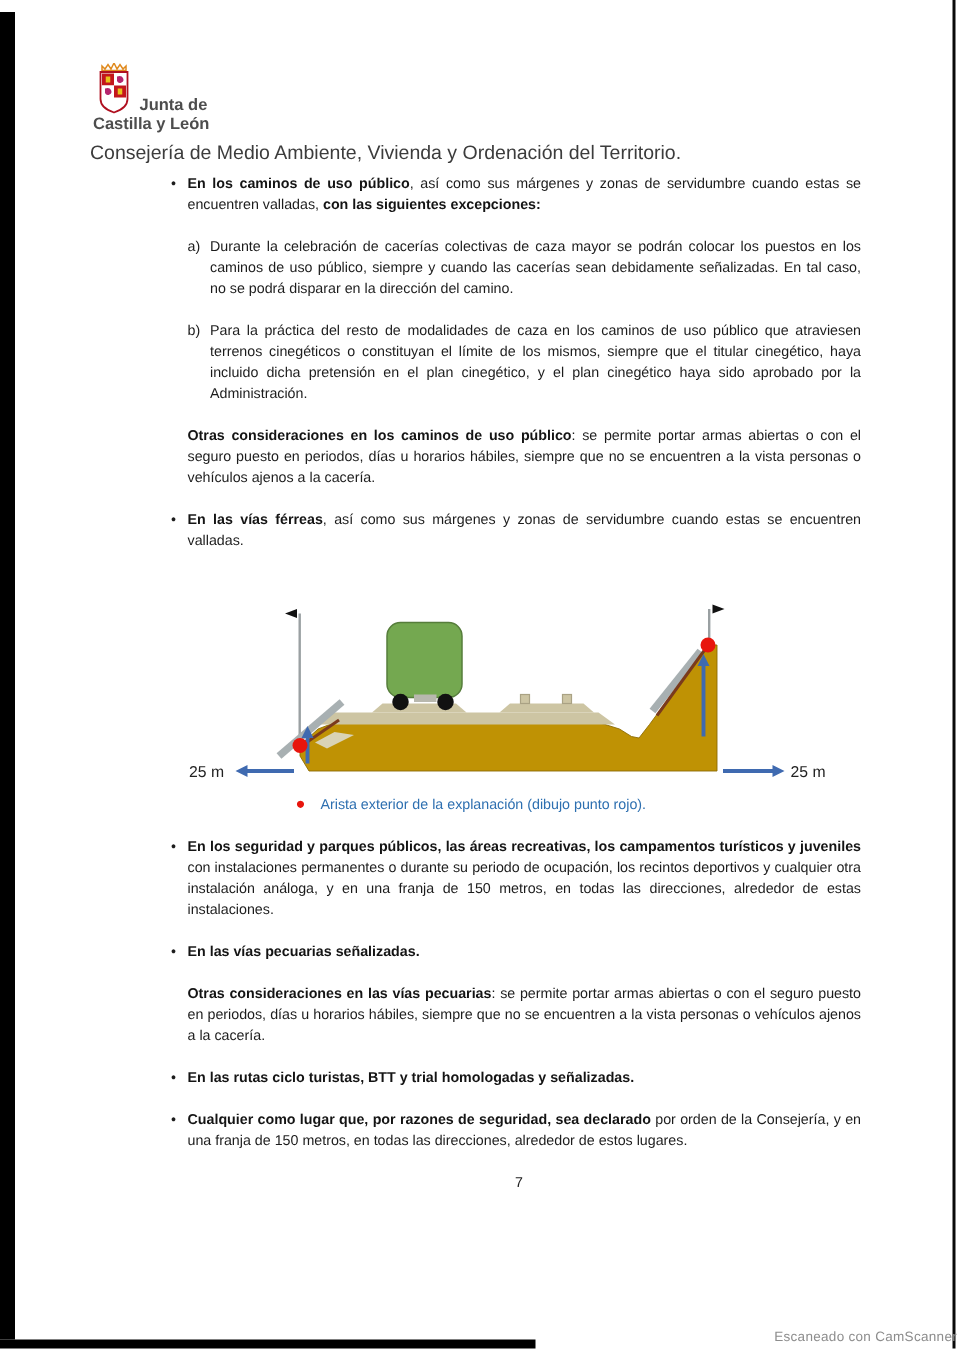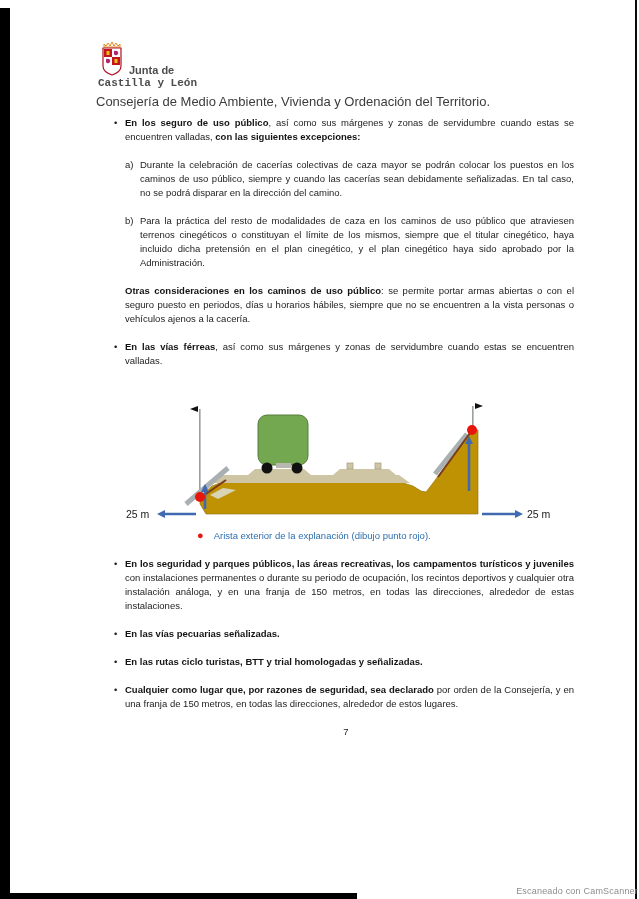--- a/index.html
+++ b/index.html
@@ -7,24 +7,24 @@
     width:639px;height:899px;position:relative;background:#ffffff;
     font-family:"Liberation Sans", sans-serif;color:#1c1c1c;overflow:hidden;
   }
   
   .edge-left{position:absolute;left:0;top:8px;width:10px;height:885px;background:#000;}
   .edge-right{position:absolute;left:635px;top:0;width:2px;height:899px;background:#0a0a0a;}
   .edge-bottom{position:absolute;left:0;top:893px;width:357px;height:6px;background:#000;}
   .watermark{position:absolute;right:1px;bottom:3px;font-size:9px;color:#8d8d8d;letter-spacing:.2px;}
 
   
-  .header{position:absolute;left:60px;top:42px;width:420px;height:70px;margin-left:36px;}
+  .header{position:absolute;left:60px;top:42px;width:420px;height:70px;}
   .shield{position:absolute;left:2px;top:0;}
   .org1{position:absolute;left:33px;top:22px;font-weight:bold;font-size:11px;color:#4d4d4d;}
-  .org2{position:absolute;left:2px;top:35px;font-weight:bold;font-size:11px;color:#4d4d4d;font-family:Liberation Mono, monospace;}
+  .org2{position:absolute;left:2px;top:35px;font-weight:bold;font-size:11px;color:#4d4d4d;}
   .dept{position:absolute;left:0px;top:52px;font-size:13px;color:#3c3c3c;}
 
   
   .content{position:absolute;left:112px;top:116px;width:462px;font-size:9.5px;line-height:14px;text-align:justify;}
   .block{margin-bottom:14px;}
   .bullet{position:relative;padding-left:13px;}
   .bullet .dot{position:absolute;left:2px;top:0;font-size:9.5px;}
   .indent{padding-left:13px;}
   .abitem{position:relative;padding-left:28px;}
   .abitem .ablabel{position:absolute;left:13px;top:0;}
@@ -60,21 +60,21 @@
   </svg>
   <div class="org1">Junta de</div>
   <div class="org2">Castilla y León</div>
   <div class="dept">Consejería de Medio Ambiente, Vivienda y Ordenación del Territorio.</div>
 </div>
 
 <div class="content">
 
   <div class="block bullet">
     <span class="dot">•</span>
-    <b>En los seguro de uso público</b><span>, así como sus márgenes y zonas de servidumbre cuando estas se encuentren valladas, </span><b>con las siguientes excepciones:</b>
+    <b>En los caminos de uso público</b><span>, así como sus márgenes y zonas de servidumbre cuando estas se encuentren valladas, </span><b>con las siguientes excepciones:</b>
   </div>
 
   <div class="block abitem">
     <span class="ablabel">a)</span>
     <span>Durante la celebración de cacerías colectivas de caza mayor se podrán colocar los puestos en los caminos de uso público, siempre y cuando las cacerías sean debidamente señalizadas. En tal caso, no se podrá disparar en la dirección del camino.</span>
   </div>
 
   <div class="block abitem">
     <span class="ablabel">b)</span>
     <span>Para la práctica del resto de modalidades de caza en los caminos de uso público que atraviesen terrenos cinegéticos o constituyan el límite de los mismos, siempre que el titular cinegético, haya incluido dicha pretensión en el plan cinegético, y el plan cinegético haya sido aprobado por la Administración.</span>
@@ -143,20 +143,23 @@
   <div class="block bullet">
     <span class="dot">•</span>
     <b>En los seguridad y parques públicos, las áreas recreativas, los campamentos turísticos y juveniles</b><span> con instalaciones permanentes o durante su periodo de ocupación, los recintos deportivos y cualquier otra instalación análoga, y en una franja de 150 metros, en todas las direcciones, alrededor de estas instalaciones.</span>
   </div>
 
   <div class="block bullet">
     <span class="dot">•</span>
     <b>En las vías pecuarias señalizadas.</b>
   </div>
 
+  <div class="block indent">
+    <b>Otras consideraciones en las vías pecuarias</b><span>: se permite portar armas abiertas o con el seguro puesto en periodos, días u horarios hábiles, siempre que no se encuentren a la vista personas o vehículos ajenos a la cacería.</span>
+  </div>
 
   <div class="block bullet">
     <span class="dot">•</span>
     <b>En las rutas ciclo turistas, BTT y trial homologadas y señalizadas.</b>
   </div>
 
   <div class="block bullet">
     <span class="dot">•</span>
     <b>Cualquier como lugar que, por razones de seguridad, sea declarado</b><span> por orden de la Consejería, y en una franja de 150 metros, en todas las direcciones, alrededor de estos lugares.</span>
   </div>

